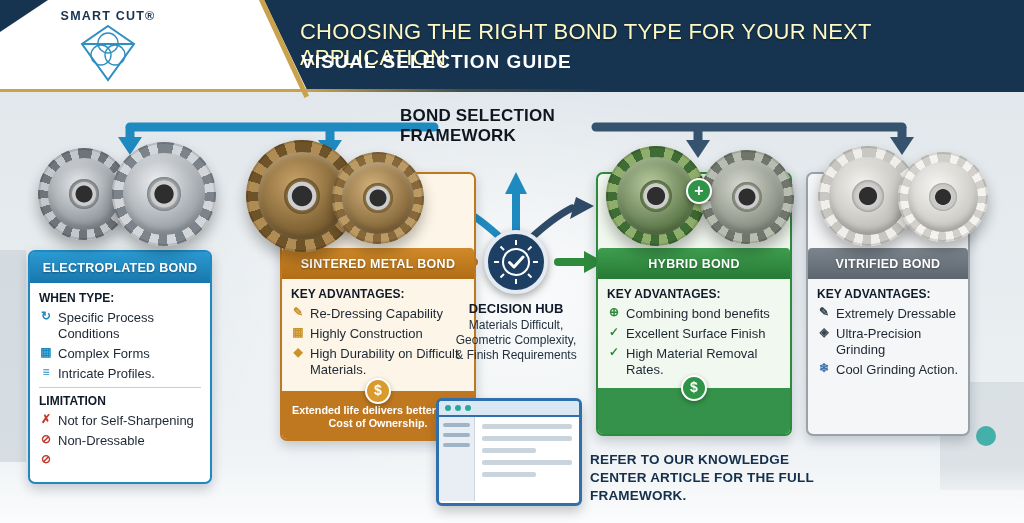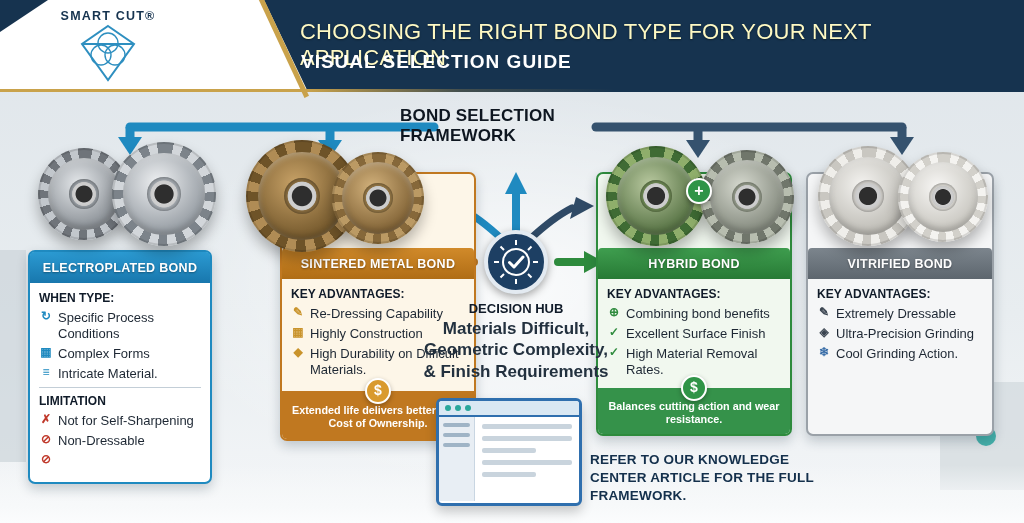--- a/index.html
+++ b/index.html
@@ -73,33 +73,33 @@
            color:#ffffff; font-weight:bold; font-size:14px; box-shadow:0 2px 5px rgba(0,0,0,.3); z-index:6; }
 
   #card-electroplated { left:28px; top:250px; width:184px; height:234px; background:#ffffff; border:2px solid #1f8ac0; }
   #card-electroplated .card-head { background:linear-gradient(#2b9ad2,#1877ad); }
   #card-sintered { left:232px; top:172px; width:196px; height:269px; background:#fdf6e8; border:2px solid #c07820;margin-left:48px; }
   #card-sintered .card-head { background:linear-gradient(#d18a2a,#b06d15); }
   #card-sintered .card-foot { background:#c07820; height:48px; }
   #card-hybrid { left:596px; top:172px; width:196px; height:264px; background:#f1f8ef; border:2px solid #2e8b3d; }
   #card-hybrid .card-head { background:linear-gradient(#3f9e4f,#277a35); }
   #card-hybrid .card-foot { background:#35924a; height:46px; }
-  #card-vitrified { left:806px; top:172px; width:188px; height:264px; background:#f5f6f7; border:2px solid #9aa1a8; }
+  #card-vitrified { left:806px; top:172px; width:164px; height:264px; background:#f5f6f7; border:2px solid #9aa1a8; }
   #card-vitrified .card-head { background:linear-gradient(#7c858d,#5d666e); }
   #card-vitrified .card-foot { background:#868d93; height:46px; }
   .head-spacer { height:74px; }
 
   
   .hub-circle { position:absolute; left:484px; top:230px; width:64px; height:64px; border-radius:50%;
                 background:#1d3f63; border:4px solid #e3eaf1; z-index:4;
                 box-shadow:0 3px 8px rgba(0,0,0,.35); display:flex; align-items:center; justify-content:center; }
   .hub-title { position:absolute; left:430px; top:301px; width:172px; text-align:center; z-index:4;
                font-size:13px; font-weight:bold; color:#101b29; }
   .hub-lines { position:absolute; left:420px; top:318px; width:192px; text-align:center; z-index:4;
-               font-size:17px; font-weight:bold; color:#23313f; line-height:1.25; }
+               font-size:12px; font-weight:normal; color:#23313f; line-height:1.25; }
 
   .browser { position:absolute; left:436px; top:398px; width:146px; height:108px; background:#ffffff;
              border:3px solid #2f6fae; border-radius:6px; z-index:4; box-shadow:0 6px 12px rgba(0,0,0,.2); }
   .browser-bar { height:16px; background:#d9e8f3; border-bottom:2px solid #2f6fae; border-radius:3px 3px 0 0;
                  display:flex; align-items:center; gap:4px; padding-left:6px; }
   .browser-dot { width:6px; height:6px; border-radius:50%; background:#2aa79b; }
   .browser-content { display:flex; height:84px; }
   .browser-side { width:36px; background:#e8eef4; border-right:1px solid #c9d6e2; padding:6px 4px; }
   .browser-side div { height:4px; background:#9fb4c6; border-radius:2px; margin-bottom:6px; }
   .browser-main { flex:1; padding:7px 7px; }
@@ -175,21 +175,21 @@
       <div class="item">
         <span class="ic" style="color:#1f8ac0">↻</span>
         <span class="tx">Specific Process Conditions</span>
       </div>
       <div class="item">
         <span class="ic" style="color:#1f8ac0">▦</span>
         <span class="tx">Complex Forms</span>
       </div>
       <div class="item">
         <span class="ic" style="color:#1f8ac0">≡</span>
-        <span class="tx">Intricate Material.</span>
+        <span class="tx">Intricate Profiles.</span>
       </div>
       <div class="divider"></div>
       <div class="sec-h">LIMITATION</div>
       <div class="item">
         <span class="ic" style="color:#c0392b">✗</span>
         <span class="tx">Not for Self-Sharpening</span>
       </div>
       <div class="item">
         <span class="ic" style="color:#c0392b">⊘</span>
         <span class="tx">Non-Dressable</span>
@@ -237,21 +237,20 @@
         <span class="ic" style="color:#2e8b3d">✓</span>
         <span class="tx">Excellent Surface Finish</span>
       </div>
       <div class="item">
         <span class="ic" style="color:#2e8b3d">✓</span>
         <span class="tx">High Material Removal Rates.</span>
       </div>
     </div>
     <div class="card-foot">
       <div class="badge" style="background:#2f9447">$</div>
-      <span>Balances cutting action and wear resistance.</span>
     </div>
   </div>
 
   <div class="card" id="card-vitrified">
     <div class="head-spacer"></div>
     <div class="card-head">VITRIFIED BOND</div>
     <div class="card-body">
       <div class="sec-h">KEY ADVANTAGES:</div>
       <div class="item">
         <span class="ic" style="color:#3a4450">✎</span>

